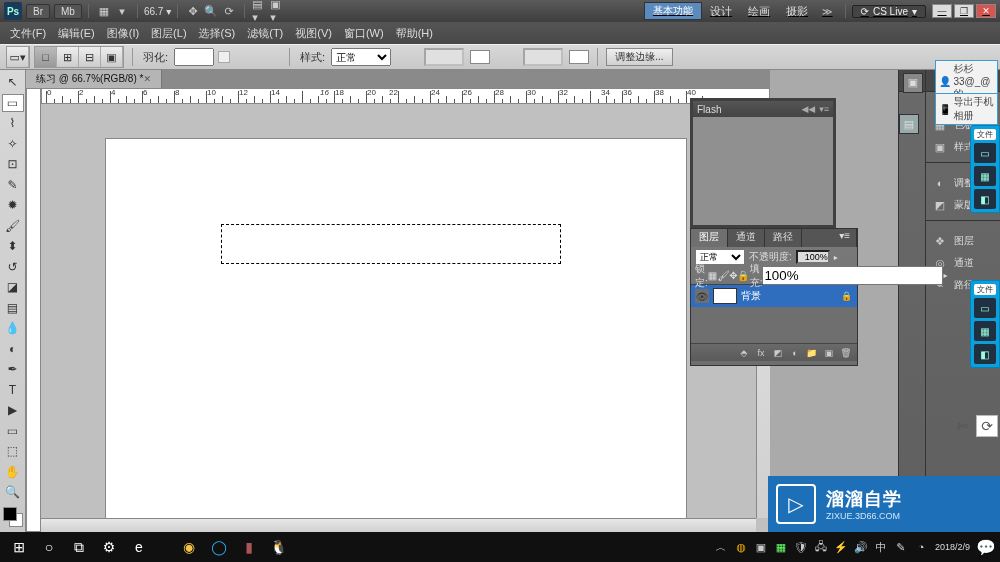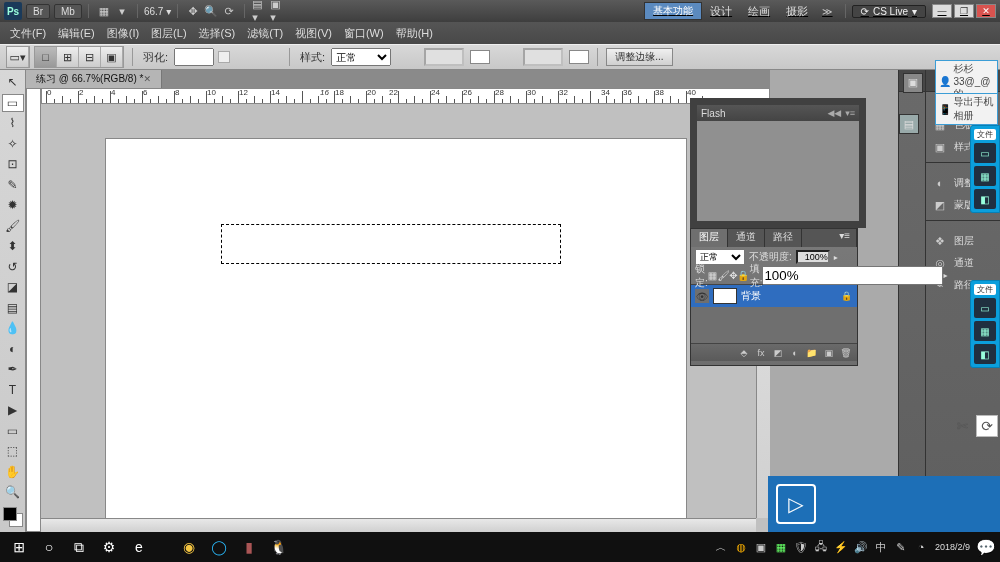--- a/index.html
+++ b/index.html
@@ -67,21 +67,21 @@
 .canvas { position: absolute; left: 65px; top: 35px; width: 580px; height: 380px; background: #fff; box-shadow: 0 0 0 1px #888; }
 .marquee { position: absolute; border: 1px dashed #000; background: transparent; }
 
 
 .right-stub { position: absolute; right: 0; top: 0; bottom: 0; width: 145px; background: linear-gradient(#6a6a6a,#5f5f5f); border-left:1px solid #333;}
 .right-stub .panel-head { height: 22px; background:#474747; border-bottom:1px solid #333; padding:2px 4px;}
 .right-stub .icon-sq { width:20px; height:20px; background:#888; border:1px solid #333; display:inline-flex; align-items:center; justify-content:center; font-size:11px; color:#ddd;}
 .right-stub .row { display:flex; align-items:center; gap:6px; padding:3px 6px; color:#ddd; font-size:10px;}
 .right-stub .small-icon { width:16px; height:16px; display:inline-flex; align-items:center; justify-content:center; color:#ccc; font-size:11px;}
 
-.float-flash { position:absolute; left: 690px; top: 98px; width: 176px; height: 130px; background:#909090; border:7px solid #404040;}
+.float-flash { position:absolute; left: 690px; top: 98px; width: 146px; height: 130px; background:#909090; border:3px solid #404040;}
 .float-flash .head { height:16px; background:linear-gradient(#555,#444); display:flex; align-items:center; padding:0 4px; font-size:10px; color:#ddd; gap:4px;}
 .float-flash .head .spacer { flex:1 }
 .float-flash .head .hicon { font-size:9px; color:#aaa; cursor:pointer;}
 
 .float-layers { position:absolute; left: 690px; top: 228px; width: 168px; height: 138px; background:linear-gradient(#7a7a7a,#6e6e6e); border:1px solid #333;}
 .float-layers .tabs { height:18px; display:flex; background:#555; }
 .float-layers .tabs div { padding:1px 8px; font-size:10px; color:#ddd; border-right:1px solid #333; cursor:pointer;}
 .float-layers .tabs div.active { background:#6f6f6f; color:#fff; }
 .float-layers .tabs .menu-arrow { margin-left:auto; padding:1px 6px; cursor:pointer;}
 .float-layers .opts { height:20px; display:flex; align-items:center; gap:4px; padding:0 4px; font-size:10px; color:#ddd; }
@@ -472,20 +472,24 @@
     <div class="mi">◧</div>
   </div>
   <div class="scissors-area">
     <span>✄</span>
     <span style="border:1px solid #bbb; padding:2px 4px; background:#fff;">⟳</span>
   </div>
 </div>
 
 <div class="watermark">
   <div class="logo">▷</div>
+  <div class="txt">
+    <div class="big">溜溜自学</div>
+    <div class="small">ZIXUE.3D66.COM</div>
+  </div>
 </div>
 
 <div class="taskbar">
   <div class="tb">⊞</div>
   <div class="tb">○</div>
   <div class="tb">⧉</div>
   <div class="tb">⚙</div>
   <div class="tb">e</div>
   <div class="tb" style="width:20px"></div>
   <div class="tb" style="color:#f4c542">◉</div>

